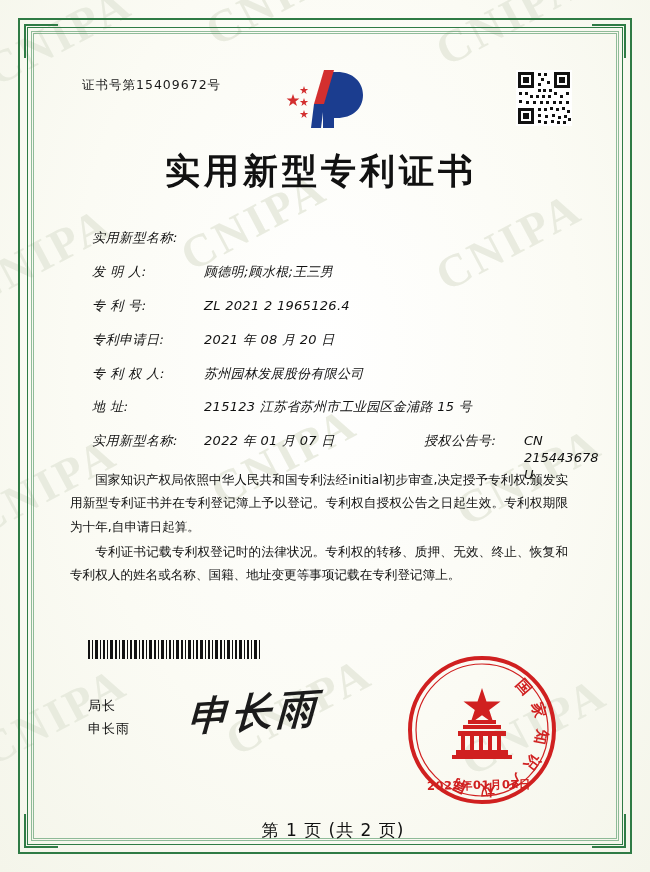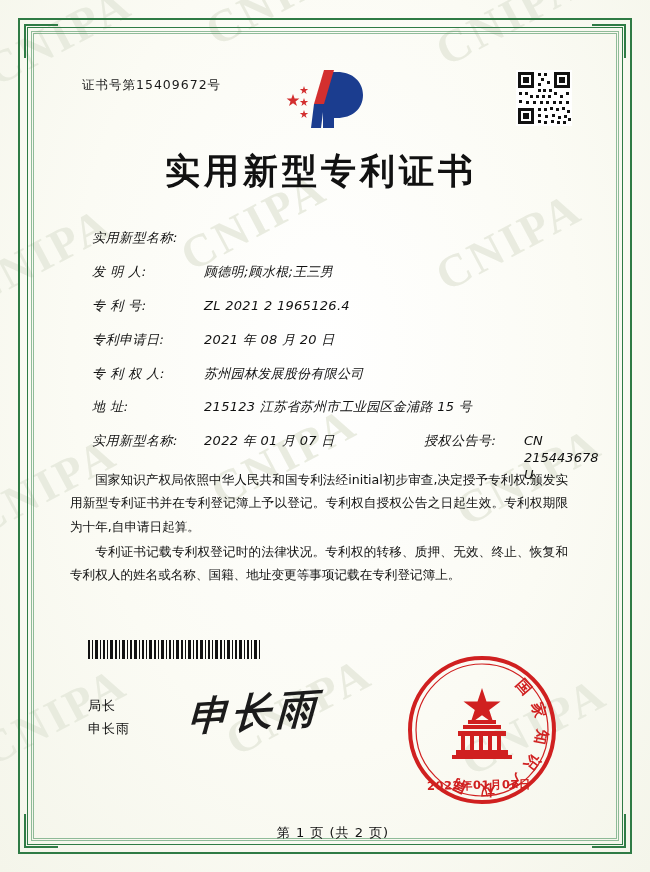--- a/index.html
+++ b/index.html
@@ -247,21 +247,21 @@
     transform: rotate(-1deg);
     font-weight: 600;
   }
 
   .footer {
     position: absolute;
     left: 16px;
     right: 0;
     bottom: 30px;
     text-align: center;
-    font-size: 13px;
+    font-size: 17px;
     color: #111;
     letter-spacing: 1px;
     margin-top: 28px;
   }
 </style>
 </head>
 <body>
 
 <div class="page">
   <div class="paper-bg"></div>

